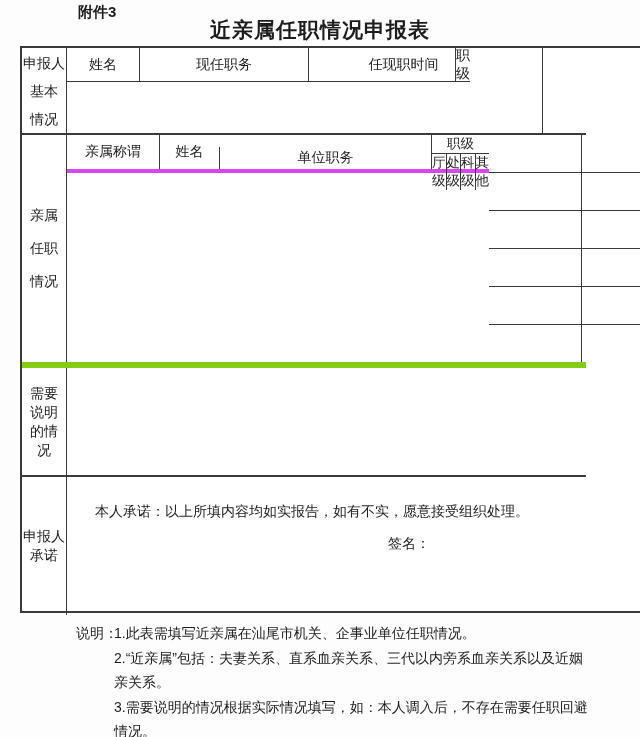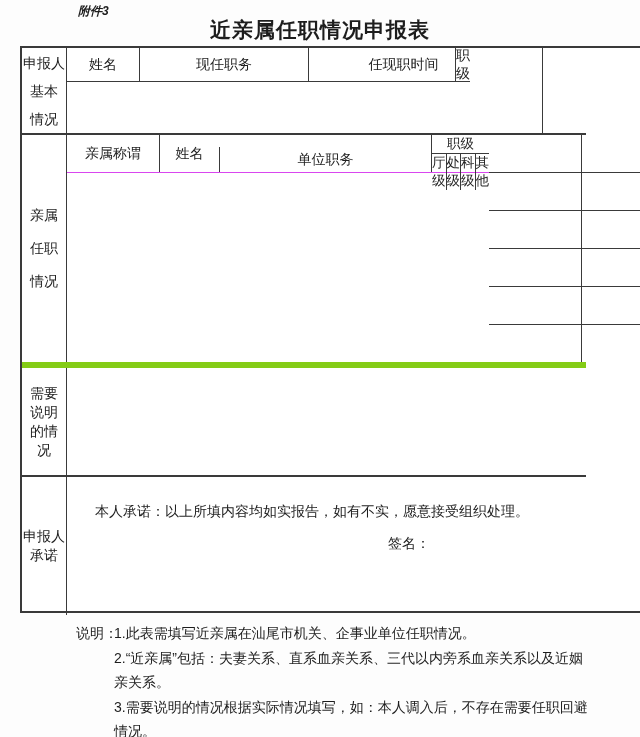--- a/index.html
+++ b/index.html
@@ -3,21 +3,21 @@
 <meta charset="utf-8">
 <style>
   * { margin:0; padding:0; box-sizing:border-box; }
   html,body { width:640px; height:737px; }
   body {
     font-family:"Liberation Sans","DejaVu Sans",sans-serif;
     color:#1d1d1d; background:#ffffff;
   }
   .page { position:relative; width:640px; height:737px; background:#fdfdfd; overflow:hidden; }
 
-  .attachment { position:absolute; left:78px; top:3px; font-size:12px; font-weight:700;font-style:italic; }
+  .attachment { position:absolute; left:78px; top:3px; font-size:15px; font-weight:700; }
   .title { position:absolute; left:0; top:16px; width:640px; text-align:center;
            font-size:21px; font-weight:700; letter-spacing:1px; }
 
   .form { position:absolute; left:20px; top:46px; width:624px; height:567px;
           border:2px solid #3a3a3a; background:#fff; }
 
   .sec { position:absolute; left:0; width:564px; display:flex; }
   .sec-basic   { top:0;     height:85px;  }
   .sec-rel     { top:85px;  height:229px; border-top:2px solid #3a3a3a; }
   .sec-expl    { top:314px; height:113px; border-top:6px solid #84cc16; }
@@ -39,21 +39,21 @@
 
   
   .hrow-basic { display:flex; height:34px; border-bottom:1px solid #3a3a3a; }
   .vrow-basic { display:flex; flex:1; }
   .c-name { flex:0 0 72px; }
   .c-post { flex:0 0 169px; }
   .c-time { flex:0 0 147px;padding-left:43px; }
   .c-rank { flex:1 1 0; }
 
   
-  .hrow-rel { display:flex; height:38px; border-bottom:1px solid #d946ef; }
+  .hrow-rel { display:flex; height:38px; border-bottom:4px solid #d946ef; }
   .r-relation { flex:0 0 92px; }
   .r-name     { flex:0 0 60px; }
   .r-unit     { flex:0 0 212px;margin-top:12px; }
   .rankgroup  { flex:1 1 0; display:flex; flex-direction:column; border-left:1px solid #3a3a3a; }
   .ranktitle  { height:19px; border-bottom:1px solid #3a3a3a; display:flex;
                 align-items:center; justify-content:center; font-size:13.5px; }
   .subrow  { display:flex; flex:1; }
   .subcell { flex:1 1 0; border-left:1px solid #3a3a3a; display:flex;
              align-items:center; justify-content:center; font-size:13.5px; }
   .subrow > .subcell:first-child { border-left:none; }

